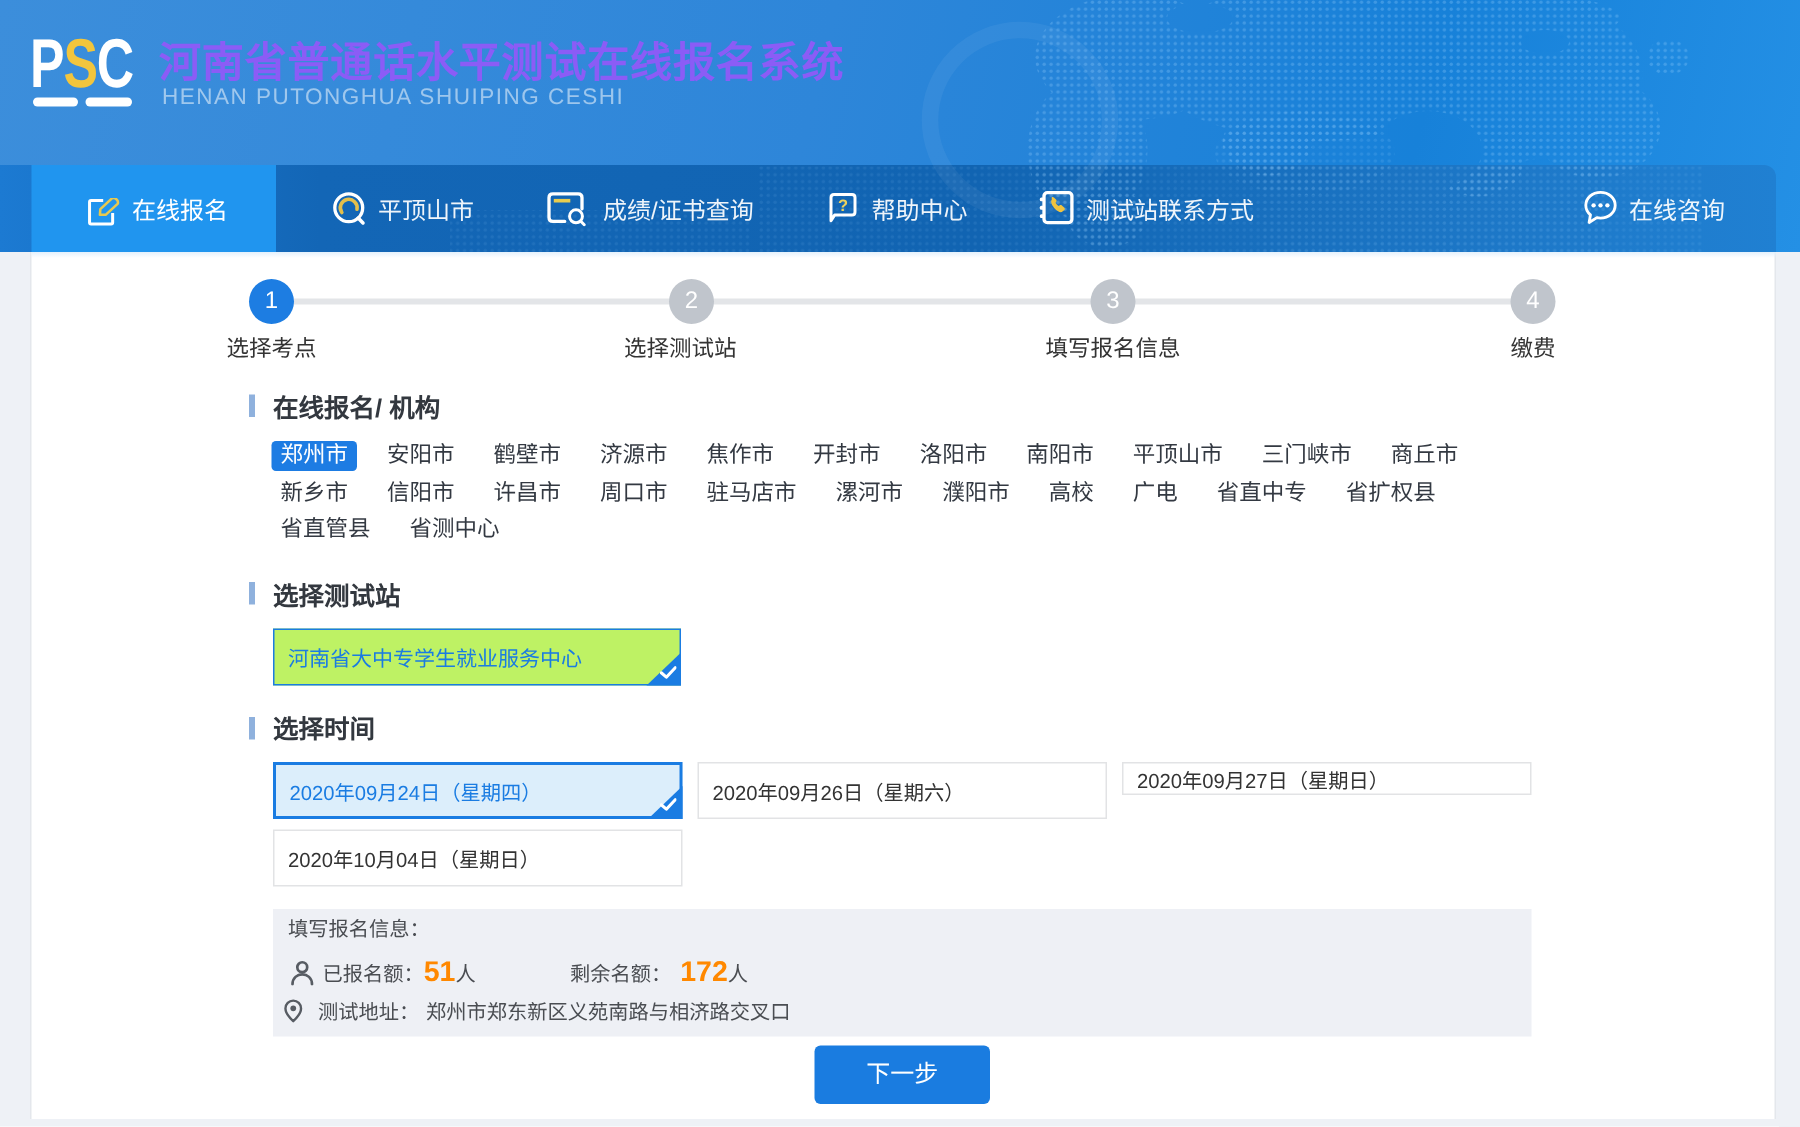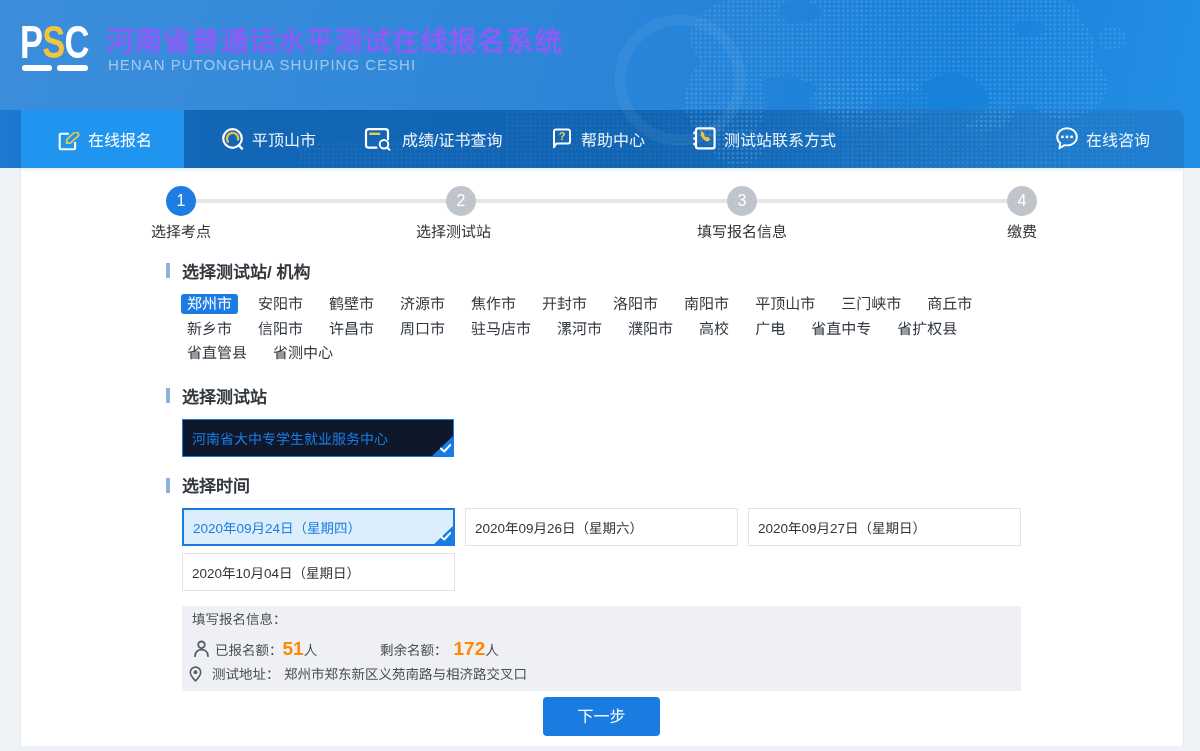--- a/index.html
+++ b/index.html
@@ -44,21 +44,21 @@
   
   .sbar { position:absolute; left:166px; width:3.5px; height:15px; background:#8fb1dd; }
   .stitle { position:absolute; left:182px; font-size:17px; font-weight:bold; color:#33383f; white-space:nowrap; }
 
   
   #cities { left:187px; top:292px; width:838px; font-size:15px; color:#333942; line-height:24.5px; }
   #cities span { display:inline-block; margin-right:26px; white-space:nowrap; }
   #cities .sel { background:#1d7ce3; color:#fff; border-radius:3px; padding:2px 6px; margin:-2px -6px; margin-right:20px; line-height:16px; }
 
   
-  .selbox { position:absolute; background:#0f172a; border:1px solid #1a7ce2; color:#1a7ce2; }
+  .selbox { position:absolute; background:#bef264; border:1px solid #1a7ce2; color:#1a7ce2; }
   .graybox { position:absolute; background:#fff; border:1px solid #e2e3e5; color:#333; }
   .boxtxt { position:absolute; left:9px; top:50%; transform:translateY(-50%); font-size:13.5px; white-space:nowrap; }
   .corner { position:absolute; right:-1px; bottom:-1px; width:0; height:0;
     border-left:23px solid transparent; border-bottom:22px solid #1a7ce2; }
   .check { position:absolute; right:2px; bottom:3px; width:11px; height:9px; }
 
   
   #infobox { left:182px; top:606px; width:839px; height:85px; background:#eef0f5; }
   .infoline { position:absolute; font-size:13.5px; color:#4a4d52; white-space:nowrap; }
   .orange { color:#ff8800; font-weight:bold; font-size:19px; }
@@ -164,21 +164,21 @@
 <div class="stepc on" style="left:166px;">1</div>
 <div class="stepc" style="left:446px;">2</div>
 <div class="stepc" style="left:727px;">3</div>
 <div class="stepc" style="left:1007px;">4</div>
 <div class="steplbl" style="left:151px;">选择考点</div>
 <div class="steplbl" style="left:416px;">选择测试站</div>
 <div class="steplbl" style="left:697px;">填写报名信息</div>
 <div class="steplbl" style="left:1007px;">缴费</div>
 
 <div class="sbar" style="top:263px;"></div>
-<div class="stitle" style="top:258px;">选择测试站/ 机构</div>
+<div class="stitle" style="top:258px;">在线报名/ 机构</div>
 <div id="cities" class="abs"><span class="sel">郑州市</span><span>安阳市</span><span>鹤壁市</span><span>济源市</span><span>焦作市</span><span>开封市</span><span>洛阳市</span><span>南阳市</span><span>平顶山市</span><span>三门峡市</span><span>商丘市</span><span>新乡市</span><span>信阳市</span><span>许昌市</span><span>周口市</span><span>驻马店市</span><span>漯河市</span><span>濮阳市</span><span>高校</span><span>广电</span><span>省直中专</span><span>省扩权县</span><span>省直管县</span><span>省测中心</span></div>
 
 <div class="sbar" style="top:388px;"></div>
 <div class="stitle" style="top:383px;">选择测试站</div>
 <div class="selbox" style="left:182px; top:419px; width:272px; height:38px;">
   <div class="boxtxt" style="font-size:14px;">河南省大中专学生就业服务中心</div>
   <div class="corner"></div>
   <svg class="check" viewBox="0 0 13 10">
       <path d="M1 5 L5 8.5 L12 1" stroke="#fff" stroke-width="2.4" fill="none" stroke-linecap="round" stroke-linejoin="round"></path>
     </svg>
@@ -189,21 +189,21 @@
 <div class="selbox" style="left:182px; top:508px; width:273px; height:38px; border-width:2px; background:#dceefb;">
   <div class="boxtxt">2020年09月24日（星期四）</div>
   <div class="corner" style="right:-2px; bottom:-2px;"></div>
   <svg class="check" viewBox="0 0 13 10">
       <path d="M1 5 L5 8.5 L12 1" stroke="#fff" stroke-width="2.4" fill="none" stroke-linecap="round" stroke-linejoin="round"></path>
     </svg>
 </div>
 <div class="graybox" style="left:465px; top:508px; width:273px; height:38px;">
   <div class="boxtxt">2020年09月26日（星期六）</div>
 </div>
-<div class="graybox" style="left:748px; top:508px; width:273px; height:38px;text-align:center;">
+<div class="graybox" style="left:748px; top:508px; width:273px; height:22px;text-align:center;">
   <div class="boxtxt">2020年09月27日（星期日）</div>
 </div>
 <div class="graybox" style="left:182px; top:553px; width:273px; height:38px;">
   <div class="boxtxt">2020年10月04日（星期日）</div>
 </div>
 
 <div id="infobox" class="abs"></div>
 <div class="infoline" style="left:192px; top:608px;">填写报名信息：</div>
 <div class="infoline" style="left:215px; top:637.5px;">已报名额：<span class="orange">51</span>人</div>
 <div class="infoline" style="left:380px; top:637.5px;">剩余名额：<span class="orange" style="margin-left:6px;">172</span>人</div>

